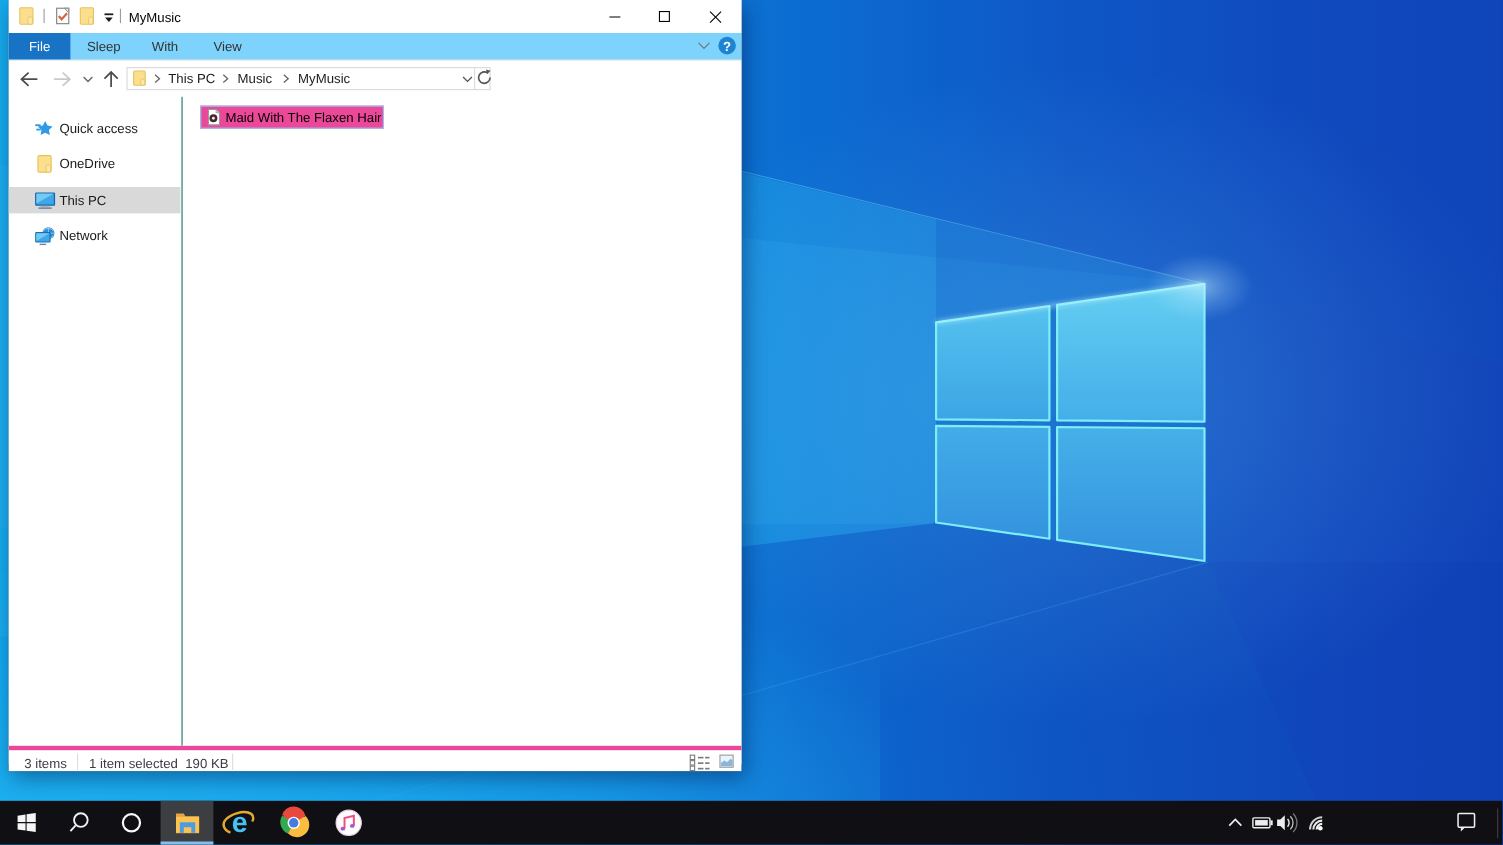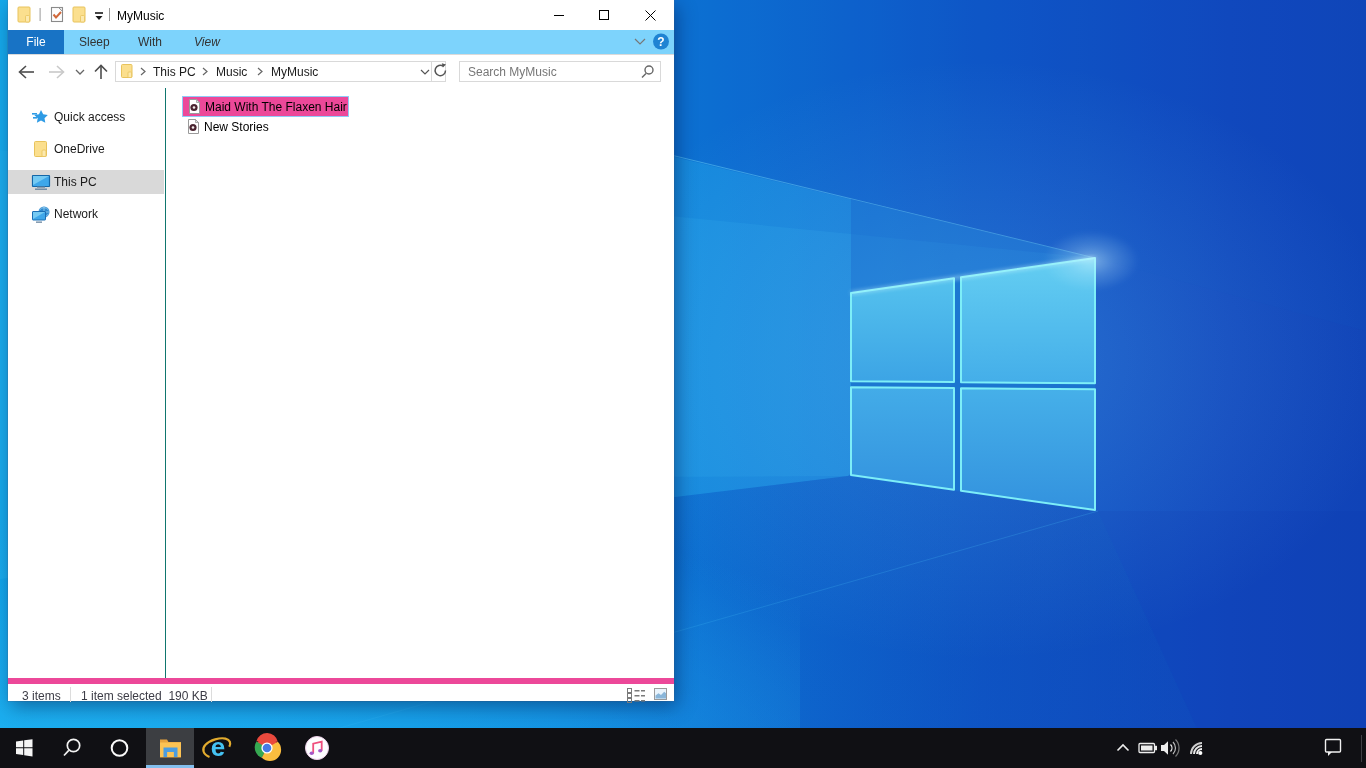--- a/index.html
+++ b/index.html
@@ -14,21 +14,21 @@
 #addr{position:absolute;left:0;top:55px;width:100%;height:33px;background:#fff;}
 #addrbox{position:absolute;left:107px;top:6px;width:331px;height:21px;border:1px solid #d9d9d9;background:#fff;box-sizing:border-box;}
 #searchbox{position:absolute;left:451px;top:6px;width:202px;height:21px;border:1px solid #d9d9d9;background:#fff;box-sizing:border-box;}
 #body{position:absolute;left:0;top:88px;width:100%;height:590px;background:#fff;}
 #nav{position:absolute;left:0;top:0;width:157px;height:100%;border-right:1px solid #0f766e;}
 .navitem{position:absolute;left:0;width:156px;height:24px;}
 .navlabel{position:absolute;left:46px;top:5px;font-size:12px;color:#1a1a1a;}
 #files{position:absolute;left:158px;top:0;right:0;height:100%;}
 .frow{position:absolute;left:16px;height:21px;width:330px;}
 .flabel{position:absolute;left:22px;top:3px;font-size:12px;color:#000;}
-#status{position:absolute;left:0;top:678px;width:100%;height:17px;background:#fff;border-top:6px solid #ec4899;box-sizing:border-box;}
+#status{position:absolute;left:0;top:678px;width:100%;height:17px;background:#fff;border-top:4px solid #ec4899;box-sizing:border-box;}
 .stext{position:absolute;top:5px;font-size:12px;color:#3c3c46;}
 .sdiv{position:absolute;top:3px;width:1px;height:15px;background:#dcdcdc;}
 #task{position:absolute;left:0;top:728px;width:1366px;height:40px;background:#101014;}
 #explbtn{position:absolute;left:146px;top:0;width:48px;height:40px;background:#3c3e42;}
 #explline{position:absolute;left:146px;top:37px;width:48px;height:3px;background:#83bfee;}
 #traydiv{position:absolute;left:1361px;top:7px;width:1px;height:27px;background:#3f3f44;}
 </style></head>
 <body>
 <svg id="wall" width="1366" height="768" viewBox="0 0 1366 768">
 <defs>
@@ -134,21 +134,21 @@
     <line x1="647.5" y1="10.5" x2="637.5" y2="20.5"></line>
    </g>
   </svg>
   <div id="title">MyMusic</div>
  </div>
 
  <div id="tabs">
   <div id="filetab">File</div>
   <div class="tab" style="left:71px;">Sleep</div>
   <div class="tab" style="left:130px;">With</div>
-  <div class="tab" style="left:186px;font-style:italic;">View</div>
+  <div class="tab" style="left:186px;">View</div>
   <svg width="666" height="24" style="position:absolute;left:0;top:0">
    <path d="M627,9 l5,5 l5,-5" stroke="#777" stroke-width="1.2" fill="none"></path>
    <circle cx="653" cy="11.5" r="8" fill="#1f83d3"></circle>
    <text x="653" y="16" font-size="12" font-weight="bold" fill="#fff" text-anchor="middle" font-family="Liberation Sans">?</text>
   </svg>
  </div>
 
  <div id="addr">
   <svg width="666" height="33" style="position:absolute;left:0;top:0">
 
@@ -181,27 +181,20 @@
     <text x="155" y="13.5" font-size="12" fill="#1a1a1a" font-family="Liberation Sans">MyMusic</text>
     <path d="M305,8 l4,4 l4,-4" stroke="#555" stroke-width="1.2" fill="none"></path>
     <line x1="315.5" y1="0" x2="315.5" y2="19" stroke="#d9d9d9" stroke-width="1"></line>
    </svg>
   </div>
 
   <svg width="20" height="21" style="position:absolute;left:424px;top:6px">
    <path d="M11.2,5.2 a5.2,5.2 0 1 0 2.3,4.3" stroke="#555" stroke-width="1.5" fill="none"></path>
    <path d="M9.8,2.2 l4.2,1.2 l-3.1,3.2 z" fill="#555"></path>
   </svg>
-  <div id="searchbox">
-   <svg width="200" height="19" style="position:absolute;left:0;top:0">
-    <text x="8" y="13.5" font-size="12" fill="#777" font-family="Liberation Sans">Search MyMusic</text>
-    <circle cx="189" cy="8" r="4" stroke="#666" stroke-width="1.4" fill="none"></circle>
-    <line x1="186" y1="11.5" x2="182" y2="15.5" stroke="#666" stroke-width="1.5"></line>
-   </svg>
-  </div>
  </div>
 
  <div id="body">
   <div id="nav">
    <div class="navitem" style="top:17px;">
     <svg width="46" height="24" style="position:absolute;left:0;top:0">
      <path d="M33,5 l2.2,4.2 4.6,0.7 -3.3,3.3 0.8,4.6 -4.3,-2.2 -4.1,2.2 0.8,-4.6 -3.4,-3.3 4.7,-0.7 z" fill="#2e9be5"></path>
      <rect x="24" y="8" width="5" height="1.6" fill="#2e9be5"></rect>
      <rect x="25" y="12" width="4" height="1.6" fill="#2e9be5"></rect>
     </svg>
@@ -236,29 +229,20 @@
   </div>
   <div id="files">
    <div class="frow" style="top:8px;width:167px;background:#ec4899;border:1px solid #91c9f7;box-sizing:border-box;">
     <svg width="20" height="19" style="position:absolute;left:3px;top:1px">
      <path d="M3.5,1.5 h7 l3,3 v11 h-10 z" fill="#fff" stroke="#9a9a9a" stroke-width="1"></path>
      <path d="M10.5,1.5 l3,3 h-3 z" fill="#e4e4e4" stroke="#9a9a9a" stroke-width="0.8"></path>
      <circle cx="8" cy="9.5" r="3.6" fill="#4a2430"></circle>
      <circle cx="8" cy="9.5" r="1.3" fill="#f5f0ee"></circle>
     </svg>
     <div class="flabel">Maid With The Flaxen Hair</div>
-   </div>
-   <div class="frow" style="top:29px;">
-    <svg width="20" height="19" style="position:absolute;left:3px;top:1px">
-     <path d="M3.5,1.5 h7 l3,3 v11 h-10 z" fill="#fff" stroke="#9a9a9a" stroke-width="1"></path>
-     <path d="M10.5,1.5 l3,3 h-3 z" fill="#e4e4e4" stroke="#9a9a9a" stroke-width="0.8"></path>
-     <circle cx="8" cy="9.5" r="3.6" fill="#4a2430"></circle>
-     <circle cx="8" cy="9.5" r="1.3" fill="#f5f0ee"></circle>
-    </svg>
-    <div class="flabel">New Stories</div>
    </div>
   </div>
  </div>
 
  <div id="status">
   <div class="stext" style="left:14px;">3 items</div>
   <div class="sdiv" style="left:62px;"></div>
   <div class="stext" style="left:73px;">1 item selected&nbsp;&nbsp;190 KB</div>
   <div class="sdiv" style="left:203px;"></div>
   <svg width="70" height="23" style="position:absolute;left:611px;top:0">

